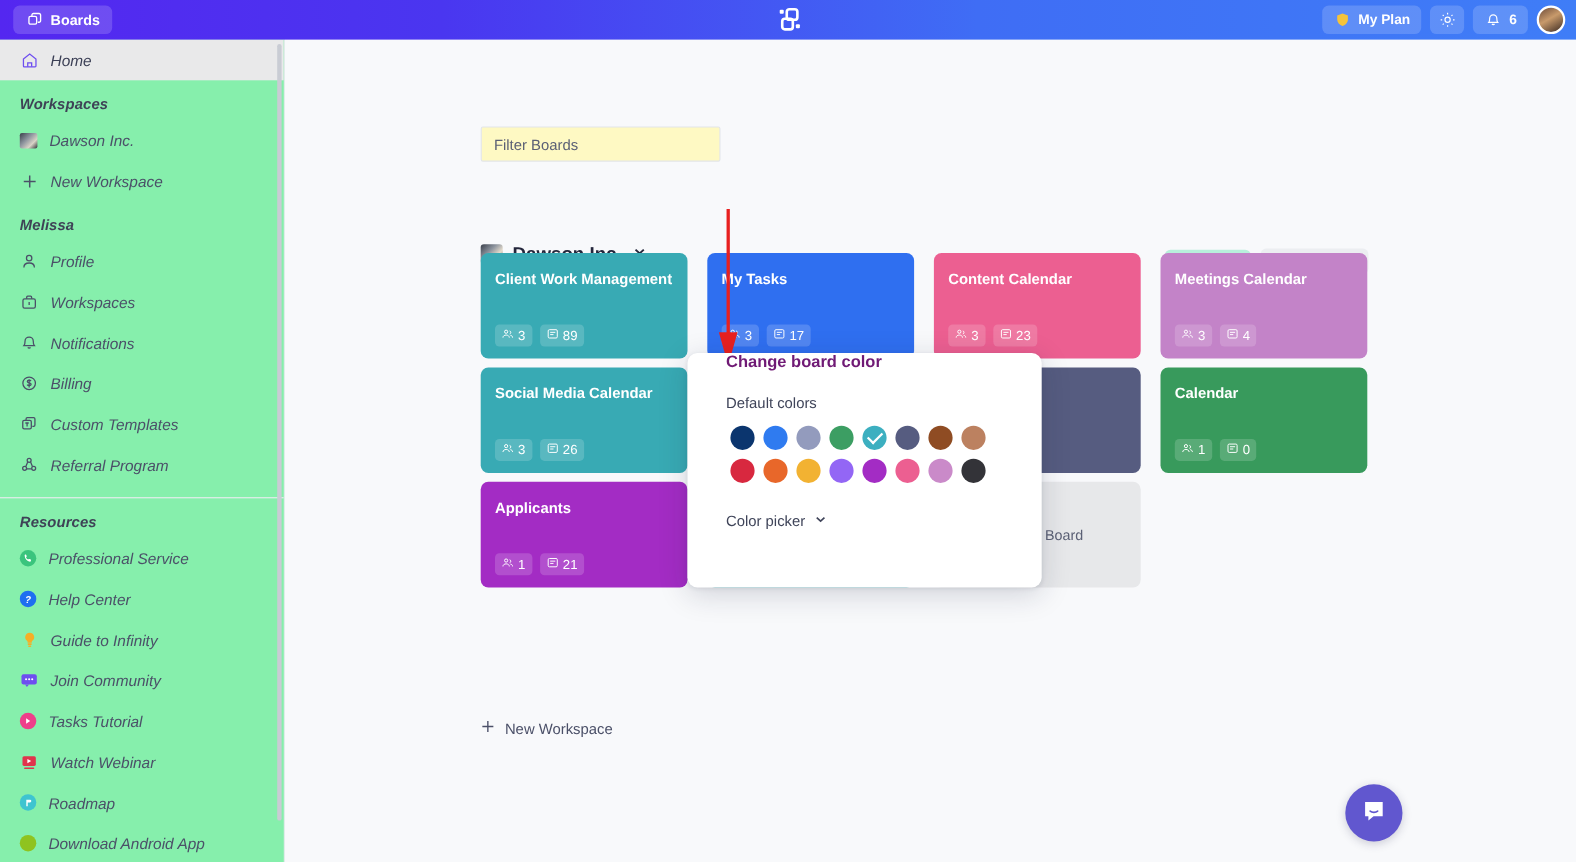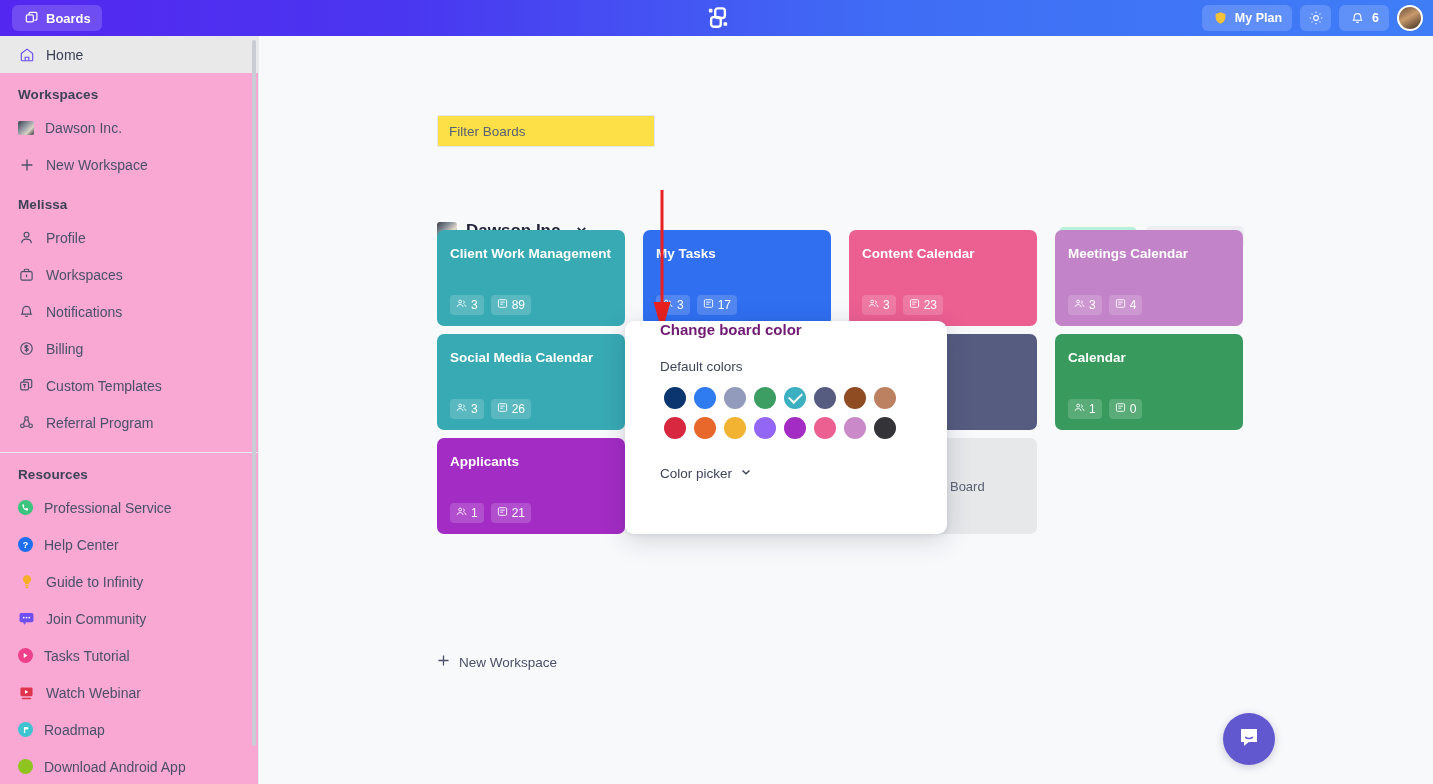--- a/index.html
+++ b/index.html
@@ -41,22 +41,22 @@
   .pill.icon-only { padding: 0 7px; }
   .avatar {
     width: 26px; height: 26px; border-radius: 50%;
     background: linear-gradient(150deg,#6b4a38 0%, #c89a6b 45%, #3a2a22 100%);
     border: 2px solid #ffffff; cursor: pointer; overflow: hidden;
   }
 
   
   .sidebar {
     position: absolute; top: 36px; left: 0; width: 259px; height: 748px;
-    background: #f9a8d4; border-right: 1px solid #e9ecef;
-    overflow: hidden; z-index: 40;
+    background: #86efac; border-right: 1px solid #e9ecef;
+    overflow: hidden; z-index: 40; font-style: italic;
   }
   .side-scroll { position: absolute; inset: 0; padding-bottom: 10px; }
   .sb-row {
     display: flex; align-items: center; gap: 11px;
     height: 37px; padding: 0 0 0 18px; cursor: pointer;
     font-size: 14px; color: #4b5068;
   }
   .sb-row.active { background: #e9e9ea; color: #3b3f55; }
   .sb-head {
     font-size: 13.5px; font-weight: bold; color: #3e4256;
@@ -81,21 +81,21 @@
   }
 
   
   .main {
     position: absolute; top: 36px; left: 259px;
     width: 1174px; height: 748px; background: #f8f9fb; overflow: hidden;
   }
   .filter-input {
     position: absolute; left: 178px; top: 79px;
     width: 218px; height: 32px; border: 1px solid #e2e5ea; border-radius: 2px;
-    background: #fde047; padding: 0 11px; font-size: 13.5px; color: #4b5068;
+    background: #fef9c3; padding: 0 11px; font-size: 13.5px; color: #4b5068;
     font-family: "Liberation Sans", sans-serif;
   }
   .filter-input::placeholder { color: #5b6075; }
 
   .ws-header {
     position: absolute; left: 178px; top: 185px;
     display: flex; align-items: center; gap: 9px;
   }
   .ws-header .ws-avatar {
     width: 20px; height: 18px; border-radius: 3px;

